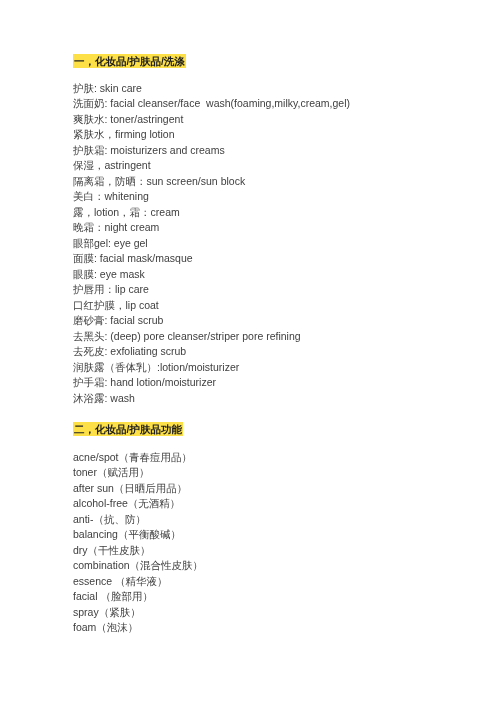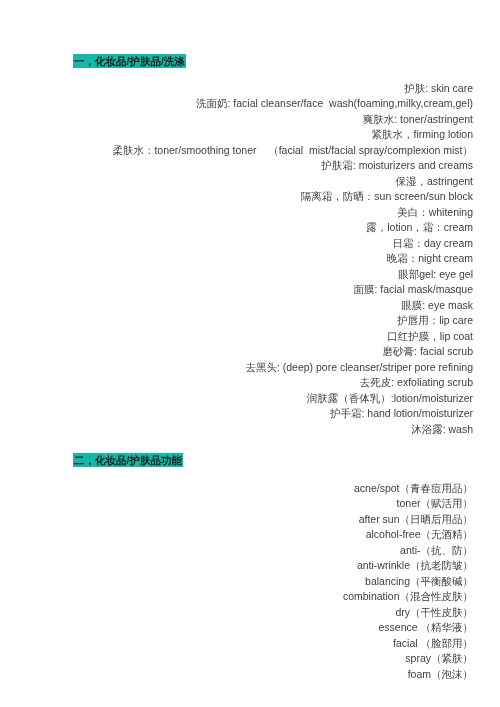--- a/index.html
+++ b/index.html
@@ -30,62 +30,59 @@
   }
   .heading {
     font-size: 10.5px;
     line-height: 15.5px;
     font-weight: bold;
     color: #1d1d1d;
     margin: 0;
     white-space: nowrap;
   }
   .heading .hl {
-    background: #14b8a6;
+    background: #fde047;
     padding: 1px 1px 1px 1px;
   }
   .list {
     margin: 0;
     padding: 0;
     list-style: none;
   }
   .list li {
     font-size: 10.5px;
     line-height: 15.5px;
     color: #404040;
     white-space: pre;
     margin: 0;
     padding: 0;
-    text-align: right;
   }
   .gap-after-heading { height: 11px; }
   .gap-before-heading { height: 16px; }
   .gap-after-heading2 { height: 12px; }
 </style>
 </head>
 <body>
 
 <div class="page">
   <div class="content">
 
     <h2 class="heading"><span class="hl">一，化妆品/护肤品/洗涤</span></h2>
     <div class="gap-after-heading"></div>
 
     <ul class="list">
       <li>护肤: skin care</li>
       <li>洗面奶: facial cleanser/face  wash(foaming,milky,cream,gel)</li>
       <li>爽肤水: toner/astringent</li>
       <li>紧肤水，firming lotion</li>
-      <li>柔肤水：toner/smoothing toner    （facial  mist/facial spray/complexion mist）</li>
       <li>护肤霜: moisturizers and creams</li>
       <li>保湿，astringent</li>
       <li>隔离霜，防晒：sun screen/sun block</li>
       <li>美白：whitening</li>
       <li>露，lotion，霜：cream</li>
-      <li>日霜：day cream</li>
       <li>晚霜：night cream</li>
       <li>眼部gel: eye gel</li>
       <li>面膜: facial mask/masque</li>
       <li>眼膜: eye mask</li>
       <li>护唇用：lip care</li>
       <li>口红护膜，lip coat</li>
       <li>磨砂膏: facial scrub</li>
       <li>去黑头: (deep) pore cleanser/striper pore refining</li>
       <li>去死皮: exfoliating scrub</li>
       <li>润肤露（香体乳）:lotion/moisturizer</li>
@@ -96,24 +93,23 @@
     <div class="gap-before-heading"></div>
     <h2 class="heading"><span class="hl">二，化妆品/护肤品功能</span></h2>
     <div class="gap-after-heading2"></div>
 
     <ul class="list">
       <li>acne/spot（青春痘用品）</li>
       <li>toner（赋活用）</li>
       <li>after sun（日晒后用品）</li>
       <li>alcohol-free（无酒精）</li>
       <li>anti-（抗、防）</li>
-      <li>anti-wrinkle（抗老防皱）</li>
       <li>balancing（平衡酸碱）</li>
+      <li>dry（干性皮肤）</li>
       <li>combination（混合性皮肤）</li>
-      <li>dry（干性皮肤）</li>
       <li>essence （精华液）</li>
       <li>facial （脸部用）</li>
       <li>spray（紧肤）</li>
       <li>foam（泡沫）</li>
 
     </ul>
 
   </div>
 </div>
 

